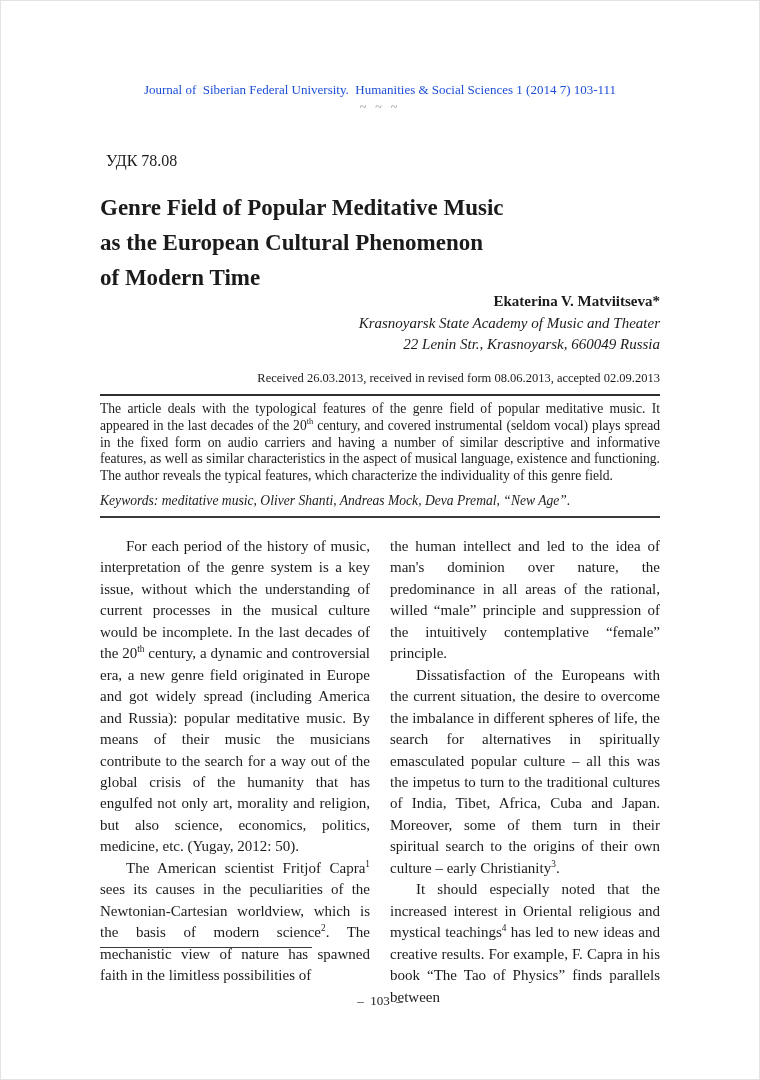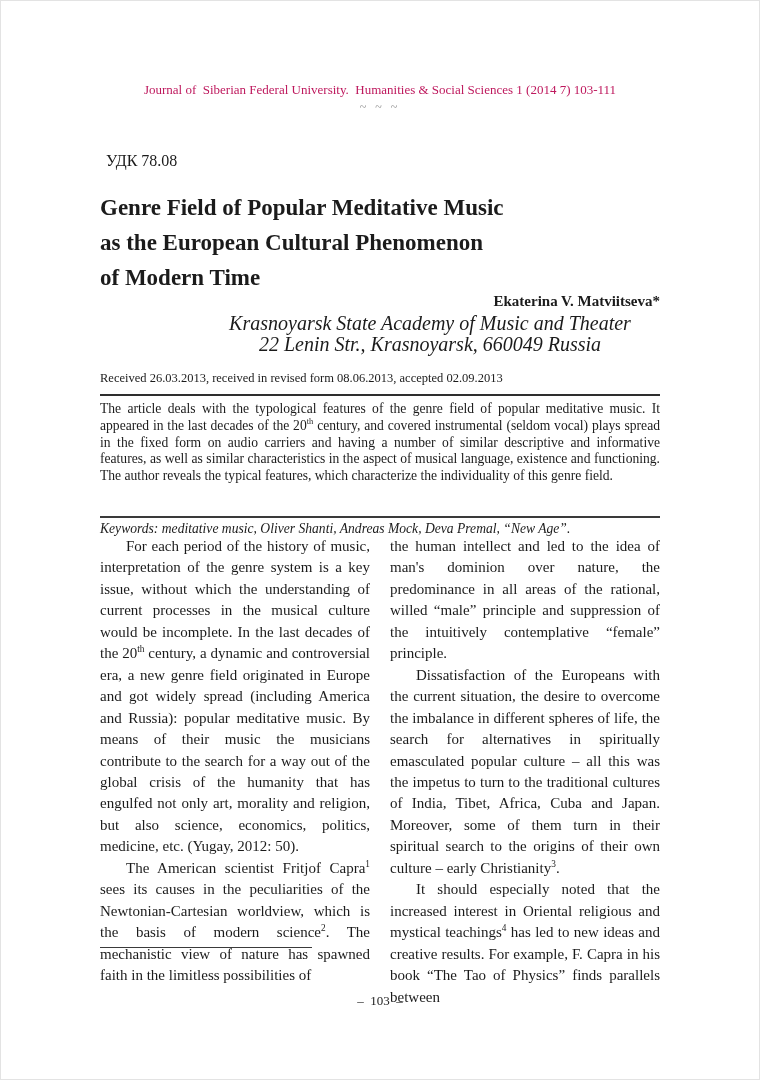--- a/index.html
+++ b/index.html
@@ -8,56 +8,56 @@
     width:760px;height:1080px;
     background:#ffffff;
     box-shadow:inset 0 0 0 1px #e3e3e3;
     font-family:"Liberation Serif", serif;
     color:#1b1b1b;
     overflow:hidden;
   }
   .journal-line{
     position:absolute;top:82px;left:0;width:100%;
     text-align:center;font-size:13px;white-space:pre;
-    color:#be185d;
+    color:#1d4ed8;
   }
   .ornament{
     position:absolute;top:100px;left:0;width:100%;
     text-align:center;font-size:12px;color:#8a8a8a;letter-spacing:3px;
   }
   .udk{
     position:absolute;top:152px;left:106px;
     font-size:16px;
   }
   .title{
     position:absolute;top:190px;left:100px;width:480px;
     font-size:23px;font-weight:bold;line-height:35px;
   }
   .author-block{
     position:absolute;top:293px;right:100px;width:460px;
     text-align:right;
   }
   .author-name{font-size:15px;font-weight:bold;margin-bottom:3px;}
-  .affiliation{font-size:20px;font-style:italic;line-height:21px;text-align:center;}
+  .affiliation{font-size:15px;font-style:italic;line-height:21px;}
   .received{
     position:absolute;top:371px;left:100px;width:560px;
-    text-align:left;font-size:12.5px;
+    text-align:right;font-size:12.5px;
   }
   .rule-thick{
     position:absolute;top:394px;left:100px;width:560px;height:2px;
     background:#2e2e2e;
   }
   .abstract{
     position:absolute;top:401px;left:100px;width:560px;
     font-size:13.6px;line-height:16.8px;
     text-align:justify;
   }
   .keywords{
     position:absolute;top:493px;left:100px;width:560px;
-    font-size:13.6px;font-style:italic;margin-top:28px;
+    font-size:13.6px;font-style:italic;
   }
   .rule-thin{
     position:absolute;top:516px;left:100px;width:560px;height:1.5px;
     background:#3a3a3a;
   }
   .columns{
     position:absolute;top:536px;left:100px;width:560px;
     display:flex;gap:20px;
   }
   .col{width:270px;}

